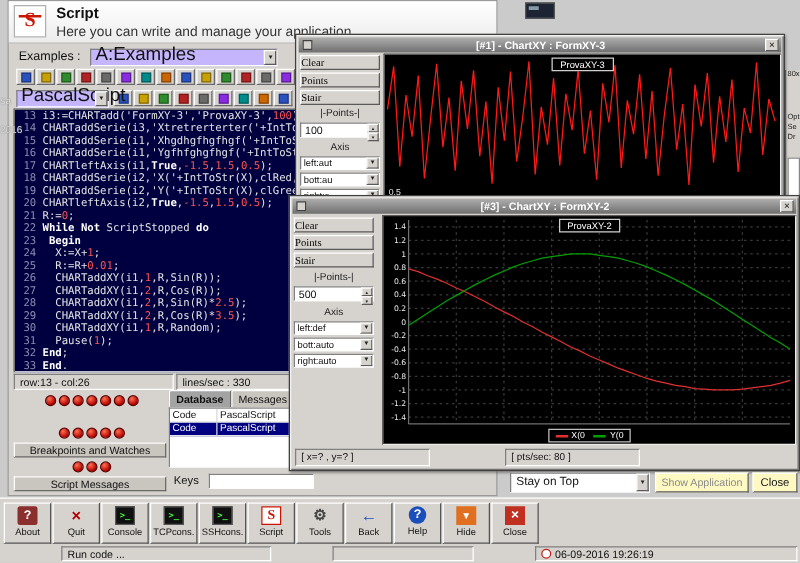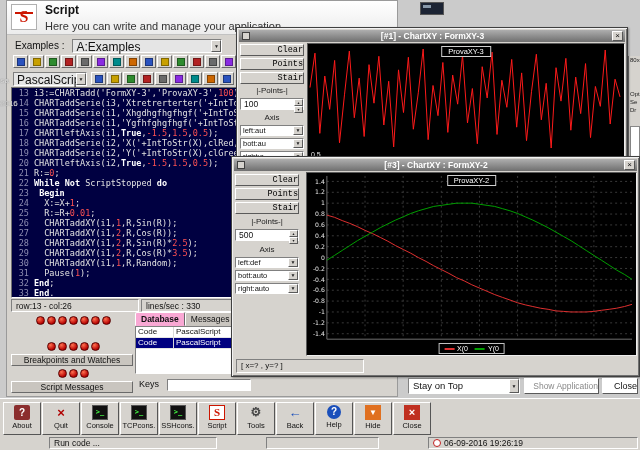--- a/index.html
+++ b/index.html
@@ -7,21 +7,21 @@
   body{position:relative;background:#cbcbcb;font-family:"Liberation Sans",sans-serif;color:#111;}
 
   
   .script-win{position:absolute;left:6px;top:0;width:392px;height:397px;background:#d6d3ce;border:1px solid #9a9a9a;z-index:1;}
   .sw-header{position:absolute;left:0;top:0;right:0;height:34px;background:linear-gradient(#ffffff,#ececec);border-bottom:1px solid #c2c2c2;}
   .app-logo{position:absolute;left:4px;top:3px;width:26px;height:26px;background:#fff;border:1px solid #b0b0b0;color:#cc1500;font-weight:bold;font-size:16px;text-align:center;line-height:24px;font-family:"Liberation Serif",serif;}
   .app-logo::after{content:"";position:absolute;left:3px;right:3px;top:7px;border-top:2px solid #cc1500;}
   .sw-title{position:absolute;left:38px;top:2px;font-size:12px;font-weight:bold;}
   .sw-sub{position:absolute;left:38px;top:19px;font-size:11px;color:#333;}
   .sw-examples{position:absolute;left:8px;top:37px;height:15px;font-size:10px;display:flex;align-items:center;gap:8px;}
-  .combo{position:relative;background:#e5e5e5;border:1px solid;border-color:#808080 #ffffff #ffffff #808080;font-size:12px;display:inline-flex;align-items:flex-start;padding:0 12px 0 3px;height:14px;}
+  .combo{position:relative;background:#c4b5fd;border:1px solid;border-color:#808080 #ffffff #ffffff #808080;font-size:15px;display:inline-flex;align-items:flex-end;padding:0 12px 0 3px;height:14px;}
   .arr{position:absolute;right:0;top:0;bottom:0;width:10px;background:#d6d3ce;border:1px solid;border-color:#fff #5a5a5a #5a5a5a #fff;font-size:5px;display:flex;align-items:center;justify-content:center;color:#222;}
   .arr::before{content:"▼";}
   .sw-toolbar1{position:absolute;left:6px;top:53px;height:15px;display:flex;align-items:center;}
   .sw-toolbar2{position:absolute;left:6px;top:70px;height:15px;display:flex;align-items:center;gap:4px;}
   .mini-btn{width:15px;height:13px;margin-right:1px;background:#d6d3ce;border:1px solid;border-color:#fff #6a6a6a #6a6a6a #fff;display:inline-flex;align-items:center;justify-content:center;}
   .mini-glyph{width:8px;height:8px;display:block;border:1px solid rgba(0,0,0,.35);}
   .editor{position:absolute;left:4px;top:86px;width:384px;height:211px;background:#000041;border:1px solid;border-color:#707070 #ffffff #ffffff #707070;font-family:"DejaVu Sans Mono",monospace;font-size:8.5px;line-height:10px;color:#e2e2e2;overflow:hidden;}
   .ed-row{white-space:pre;height:10px;}
   .gut{display:inline-block;width:22px;text-align:right;color:#8c8cb0;padding-right:5px;}
   .kw{color:#ffffff;font-weight:bold;}
@@ -32,21 +32,21 @@
   .cell.c2{width:118px;}
   .cell.c3{flex:1;}
 
   .bug-row{position:absolute;left:6px;width:120px;height:11px;display:flex;align-items:center;justify-content:center;}
   .bug{width:9px;height:9px;border-radius:50%;background:radial-gradient(circle at 35% 30%,#ff7050,#b40000 72%);border:1px solid #5a0000;display:inline-block;margin:0 1px;}
   .grp-bar{position:absolute;left:4px;width:122px;height:12px;background:#c9c5bf;border:1px solid;border-color:#fff #6a6a6a #6a6a6a #fff;font-size:8.5px;display:flex;align-items:center;justify-content:center;gap:4px;}
   .red-dot{width:5px;height:5px;border-radius:50%;background:#d41f1f;display:inline-block;}
 
   .db-tabs{position:absolute;left:128px;top:311px;height:14px;display:flex;}
   .tab{height:14px;padding:1px 5px;font-size:8.5px;background:#c9c5bf;border:1px solid;border-color:#fff #6a6a6a transparent #fff;border-radius:2px 2px 0 0;}
-  .tab.active{background:#f9a8d4;font-weight:bold;}
+  .tab.active{background:#a3a3a3;font-weight:bold;}
   .tab-grid-btn{width:14px;height:13px;margin-left:2px;background:#d6d3ce;border:1px solid;border-color:#fff #6a6a6a #6a6a6a #fff;font-size:8px;text-align:center;line-height:11px;color:#444;}
   .tab-grid-btn::before{content:"▦";}
   .db-grid{position:absolute;left:128px;top:325px;width:116px;height:48px;background:#ffffff;border:1px solid;border-color:#808080 #fff #fff #808080;overflow:hidden;}
   .grid-head{display:flex;height:11px;background:#cfccc6;font-size:8px;}
   .grid-head span{border-right:1px solid #9a9a9a;border-bottom:1px solid #9a9a9a;padding:0 2px;}
   .grid-row{display:flex;height:11px;font-size:8px;background:#fff;}
   .grid-row span{border-right:1px solid #d8d8d8;border-bottom:1px solid #e4e4e4;padding:0 2px;overflow:hidden;white-space:nowrap;}
   .grid-row.sel{background:#000080;color:#fff;}
   .col-type{width:38px;}
   .col-lang{width:76px;}
@@ -55,21 +55,21 @@
 
   
   .chart-win{position:absolute;background:#d6d3ce;border:1px solid #404040;box-shadow:inset 1px 1px 0 #f2f2f2,inset -1px -1px 0 #707070,1px 1px 2px rgba(0,0,0,.35);}
   .cw1{left:236px;top:27px;width:392px;height:137px;z-index:3;}
   .cw2{left:231px;top:156px;width:409px;height:221px;z-index:4;}
   .titlebar{position:absolute;left:2px;top:2px;right:2px;height:12px;background:linear-gradient(#aeaeae,#6f6f6f);display:flex;align-items:center;}
   .tb-wicon{width:8px;height:8px;background:#d6d3ce;border:1px solid #404040;margin:0 3px;}
   .tb-text{flex:1;text-align:center;font-size:8.5px;font-weight:bold;color:#ffffff;white-space:nowrap;overflow:hidden;}
   .tb-close{width:11px;height:10px;margin-right:2px;background:#d6d3ce;border:1px solid;border-color:#fff #555 #555 #fff;font-size:8px;line-height:8px;text-align:center;color:#111;}
   .tb-close::before{content:"×";}
-  .cw-btn{position:absolute;left:3px;width:64px;height:12px;background:#d6d3ce;border:1px solid;border-color:#fff #5a5a5a #5a5a5a #fff;font-size:8.5px;font-family:Liberation Mono, monospace;text-align:right;line-height:10px;}
+  .cw-btn{position:absolute;left:3px;width:64px;height:12px;background:#d6d3ce;border:1px solid;border-color:#fff #5a5a5a #5a5a5a #fff;font-size:8.5px;font-family:Liberation Serif, serif;text-align:left;line-height:10px;}
   .cw-lbl{position:absolute;left:3px;width:64px;font-size:8px;text-align:center;color:#222;}
   .spin{position:absolute;left:3px;width:64px;height:12px;background:#fff;border:1px solid;border-color:#808080 #fff #fff #808080;font-size:8.5px;padding-left:3px;line-height:10px;}
   .spin-btns{position:absolute;right:0;top:0;bottom:0;width:9px;display:flex;flex-direction:column;}
   .spin-btns i{flex:1;font-style:normal;font-size:4px;line-height:5px;text-align:center;background:#d6d3ce;border:1px solid;border-color:#fff #5a5a5a #5a5a5a #fff;color:#222;}
   .cw-combo{position:absolute;left:3px;width:64px;height:11px;background:#fff;border:1px solid;border-color:#808080 #fff #fff #808080;font-size:7.5px;padding:0 11px 0 2px;line-height:9px;white-space:nowrap;overflow:hidden;}
   .cw-plot{position:absolute;background:#000;border:1px solid;border-color:#5a5a5a #eee #eee #5a5a5a;}
   .cw1 .cw-plot{left:70px;top:15px;width:318px;height:118px;}
   .cw2 .cw-plot{left:74px;top:15px;width:331px;height:184px;}
   .cw-plot svg{position:absolute;left:0;top:0;width:100%;height:100%;display:block;}
   .plot-title{position:absolute;top:2px;left:50%;transform:translateX(-50%);border:1px solid #d0d0d0;background:#000;color:#fff;font-size:7.5px;padding:0 6px;white-space:nowrap;}
@@ -82,21 +82,21 @@
   svg text{font-family:"DejaVu Sans",sans-serif;}
 
   
   .sliver{position:absolute;left:628px;top:56px;width:12px;height:108px;background:#d6d3ce;border-left:1px solid #707070;z-index:2;font-size:6px;color:#222;overflow:hidden;}
   .sliver div{padding:1px 1px;white-space:nowrap;}
   .sliver .white-box{position:absolute;left:1px;bottom:4px;width:10px;height:34px;background:#fff;border:1px solid #888;}
 
   
   .app-controls{position:absolute;left:0;top:377px;width:508px;height:18px;z-index:5;}
   .stay-combo{position:absolute;left:408px;top:1px;width:112px;height:16px;background:#fff;border:1px solid;border-color:#808080 #fff #fff #808080;font-size:9.5px;padding:1px 12px 0 4px;}
-  .btn{background:#ffffff;border:1px solid;border-color:#fff #5a5a5a #5a5a5a #fff;font-size:9px;text-align:right;}
+  .btn{background:#fef9c3;border:1px solid;border-color:#fff #5a5a5a #5a5a5a #fff;font-size:9px;text-align:center;}
   .show-app{position:absolute;left:524px;top:1px;width:75px;height:16px;line-height:14px;color:#8a8a8a;font-size:8.5px;}
   .close-main{position:absolute;left:602px;top:1px;width:36px;height:16px;line-height:14px;}
 
   
   .taskbar{position:absolute;left:0;top:398px;width:640px;height:39px;background:#d6d3ce;border-top:1px solid #fff;z-index:6;display:flex;align-items:center;padding-left:3px;}
   .tb-btn{width:38px;height:33px;margin-right:1px;background:#d6d3ce;border:1px solid;border-color:#fff #555 #555 #fff;display:flex;flex-direction:column;align-items:center;}
   .tb-ic{width:16px;height:15px;margin-top:2px;display:flex;align-items:center;justify-content:center;font-size:11px;font-weight:bold;}
   .tb-lb{font-size:7.5px;margin-top:1px;white-space:nowrap;}
   .ic-info{background:#8b2e2e;color:#fff;border-radius:2px;font-size:10px;}
   .ic-quit{color:#b00000;font-size:13px;}
@@ -420,21 +420,22 @@
           <span class="lg-line" style="background: rgb(224, 48, 48);"></span>
           <span>X(0</span>
         </span>
         <span class="lg-item">
           <span class="lg-line" style="background: rgb(0, 160, 0);"></span>
           <span>Y(0</span>
         </span>
       </div>
   </div>
   <div class="cw-status">
-    <span class="cw-cell" style="left:4px;width:128px;">[ x=? , y=? ]</span>
+    <span class="cw-cell" style="left:4px;width:108px;">[ x=? , y=? ]</span>
+    <span class="cw-cell" style="left:172px;width:108px;">[ pts/sec: 80 ]</span>
   </div>
 </div>
 
 <div class="sliver">
   <div>80x</div>
   <div style="margin-top:26px;">Opt</div>
   <div>Se</div>
   <div>Dr</div>
   <div class="white-box"></div>
 </div>

